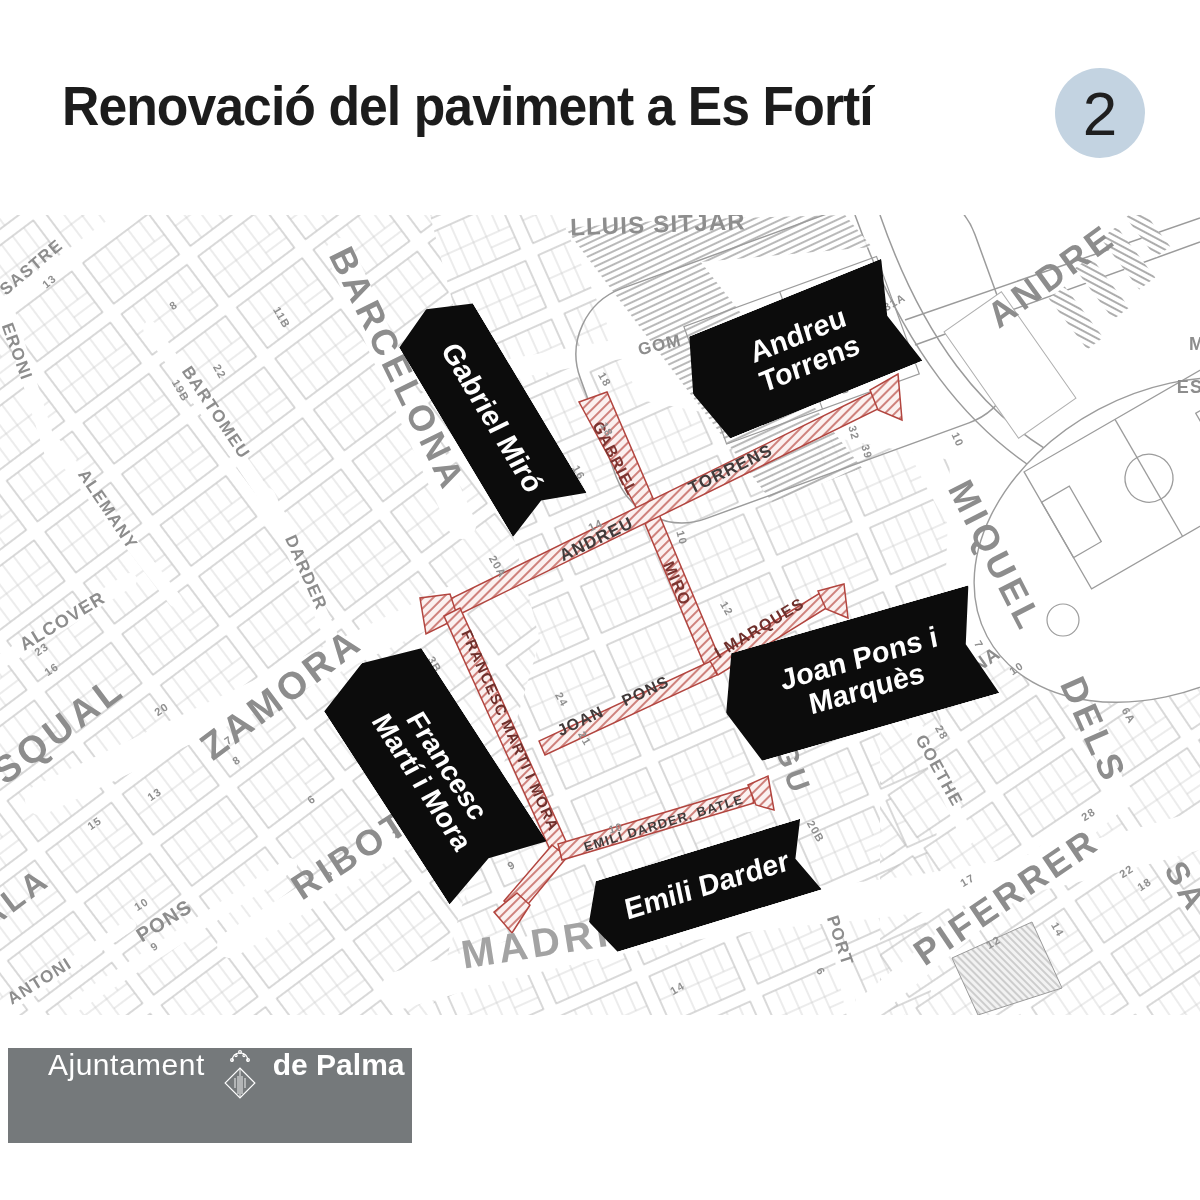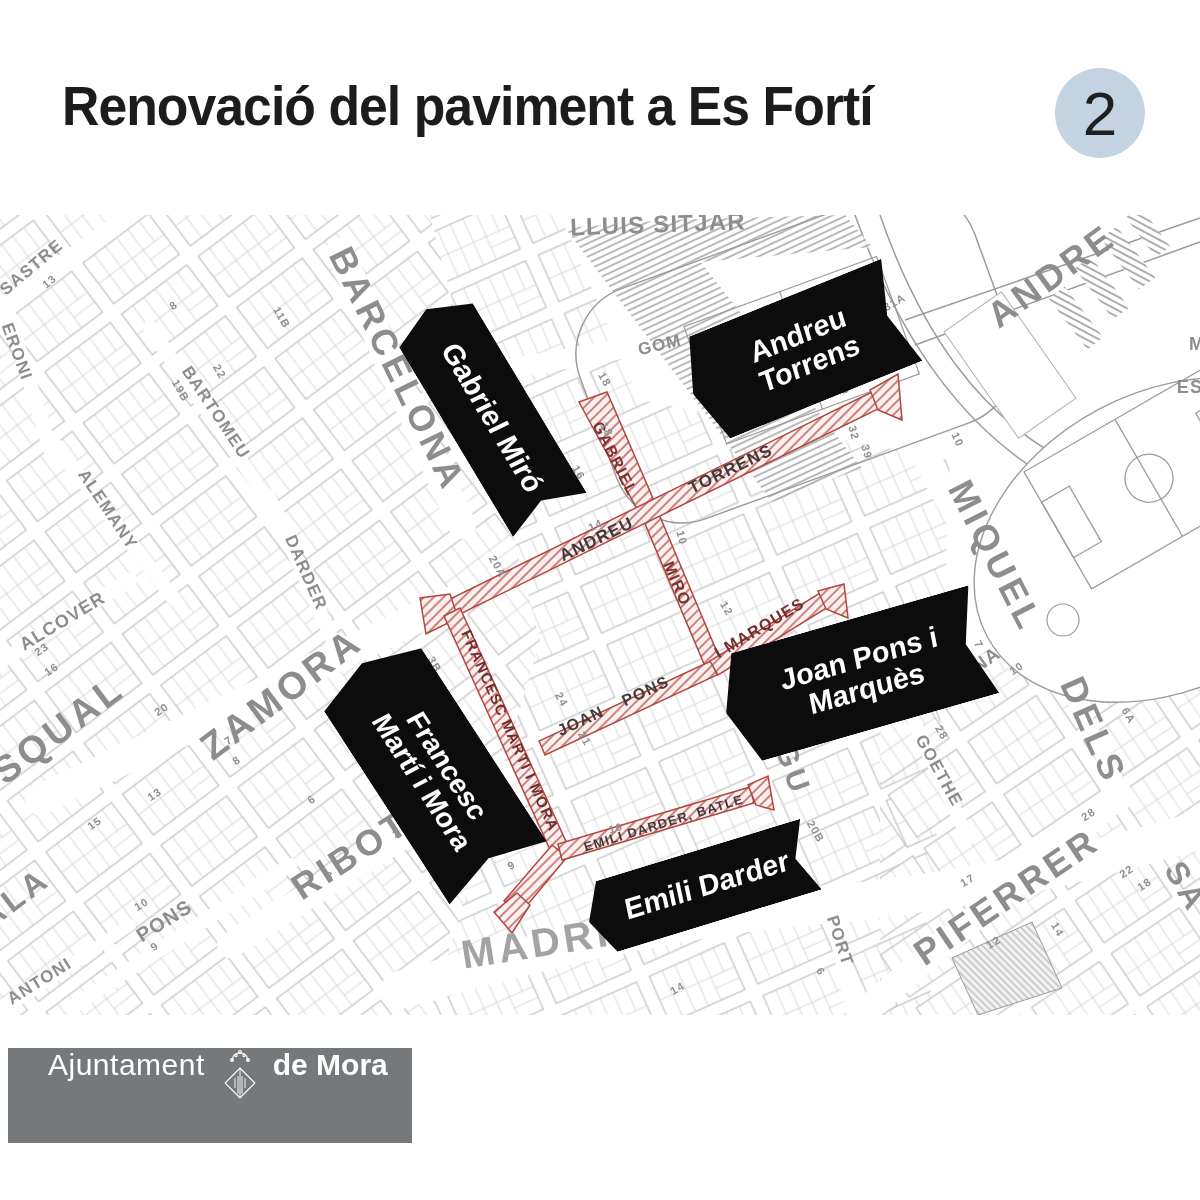--- a/index.html
+++ b/index.html
@@ -262,16 +262,16 @@
         <circle cx="15" cy="12" r="1.4"></circle>
           <circle cx="23" cy="4" r="1.4"></circle>
           <circle cx="31" cy="12" r="1.4"></circle>
         <circle cx="19" cy="7.5" r="1.1"></circle>
           <circle cx="27" cy="7.5" r="1.1"></circle>
         <rect x="12.5" y="24.5" width="21" height="21" transform="rotate(45 23 35)"></rect>
         <path d="M23 20 L23 50" stroke-width="0.9"></path>
         <path d="M18 30 V40 M21 28 V46 M25 28 V46 M28 30 V40" stroke-width="0.9"></path>
       </g>
     </svg>
-    <span class="f-bold">de Mora</span>
+    <span class="f-bold">de Palma</span>
   </div>
 
 </div>
 
 </body></html>

